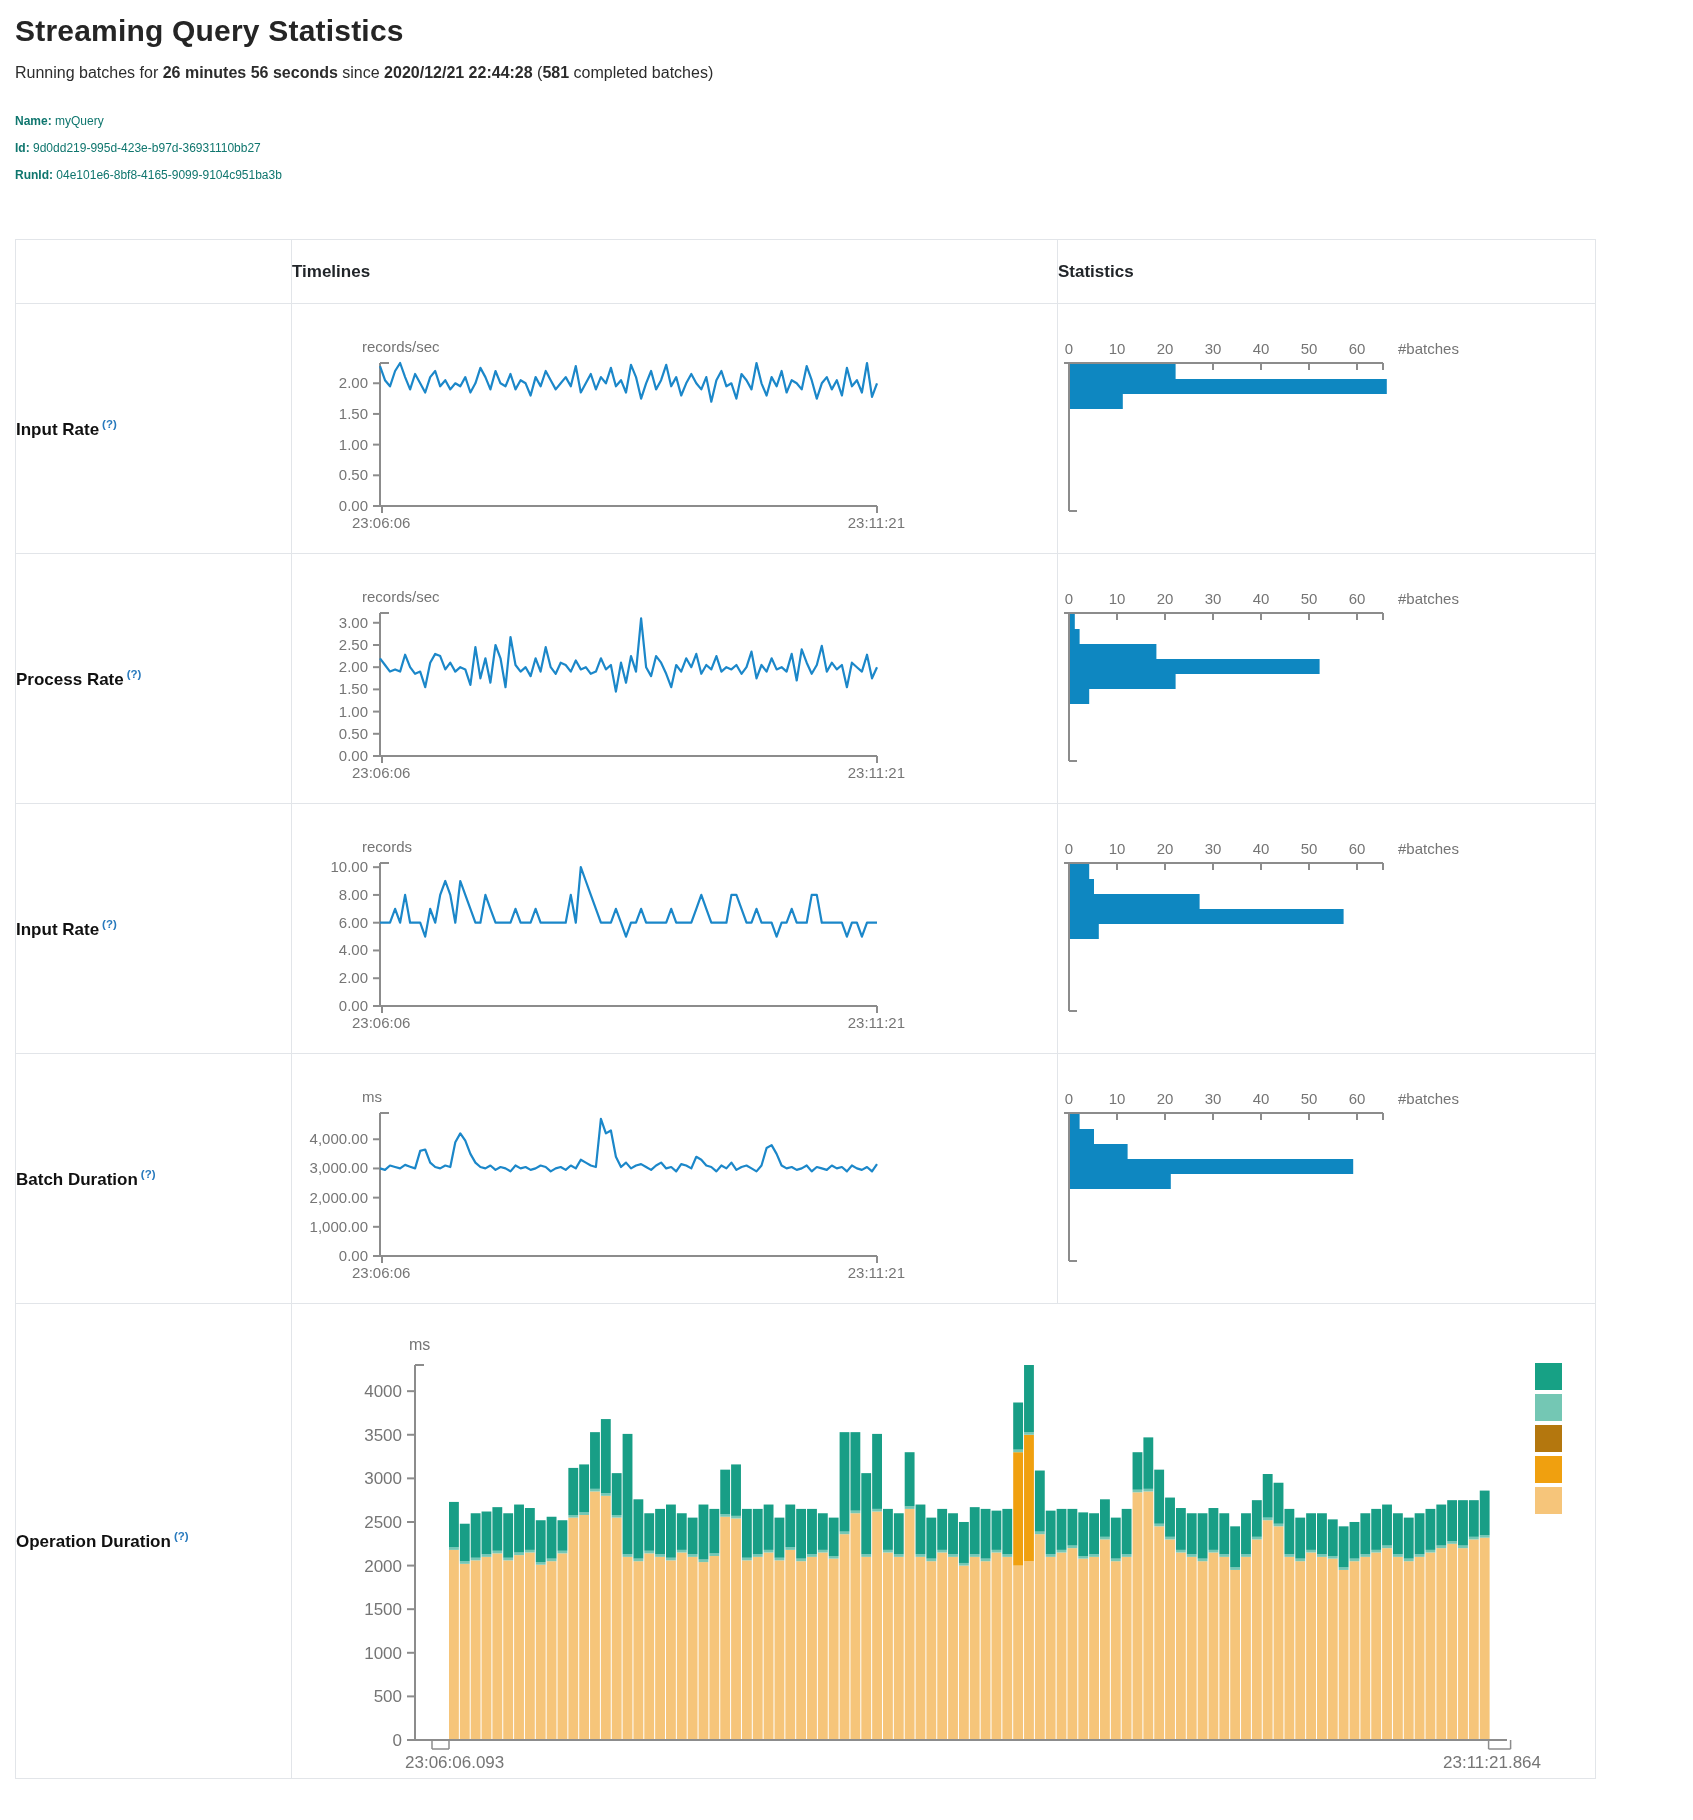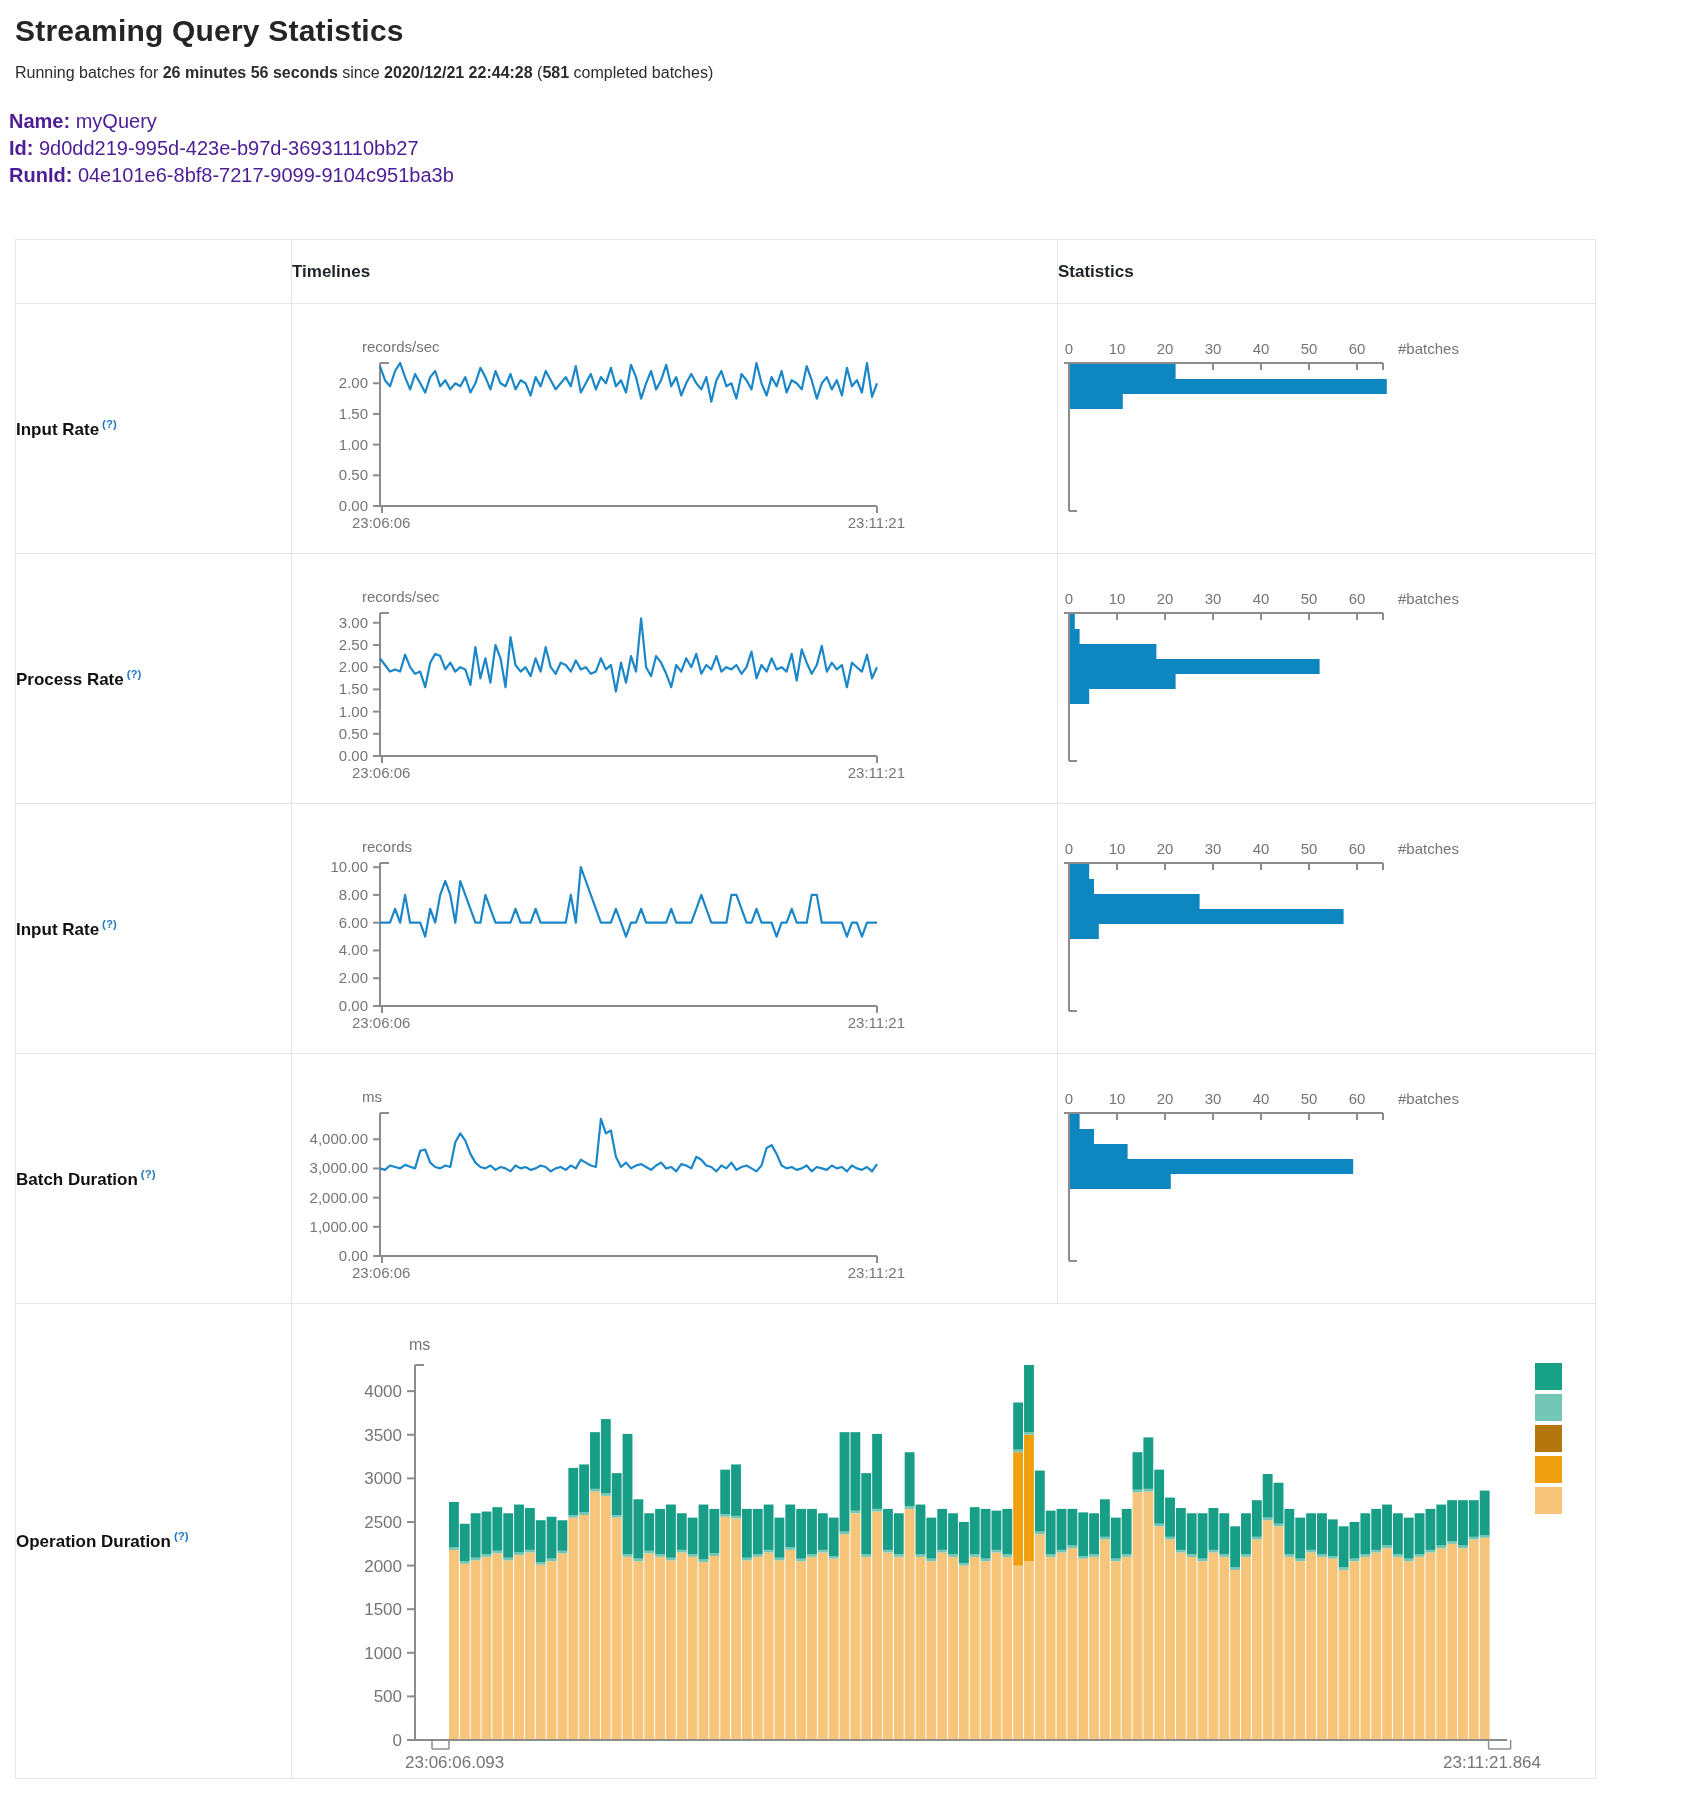--- a/index.html
+++ b/index.html
@@ -1,21 +1,21 @@
 <!DOCTYPE html>
 <html><head>
 <meta charset="utf-8">
 <style>
   html,body{margin:0;padding:0;background:#fff;width:1693px;height:1820px;
     font-family:"Liberation Sans",sans-serif;color:#212529;overflow:hidden;}
   .page{position:relative;width:1693px;height:1820px;}
   h1{margin:14px 0 4px 15px;font-size:30px;font-weight:700;color:#252525;letter-spacing:.2px;}
   .subtitle{margin:16px 0 0 15px;font-size:16px;color:#2c2c2c;}
   .subtitle b{font-weight:700;}
-  .meta{margin:26px 0 0 9px;font-size:20px;line-height:27px;color:#4c1d95;}
+  .meta{margin:26px 0 0 15px;font-size:12px;line-height:27px;color:#0f766e;}
   .meta b{font-weight:700;}
   table.stats{margin:50px 0 0 15px;border-collapse:collapse;table-layout:fixed;width:1577px;}
   table.stats th,table.stats td{border:1px solid #e2e5e9;padding:0;vertical-align:middle;}
   th.col-label{width:275px;}
   th.col-tl{width:765px;}
   th.col-hist{width:537px;}
   thead tr{height:64px;}
   thead th{text-align:left;font-size:17px;font-weight:700;color:#212529;padding-left:11px;}
   tr.metric-row{height:250px;}
   tr.op-row{height:475px;}
@@ -31,21 +31,21 @@
 <div class="page">
   <h1>Streaming Query Statistics</h1>
 
   <div class="subtitle">
     <span>Running batches for </span><b>26 minutes 56 seconds</b><span> since </span><b>2020/12/21 22:44:28</b><span> (</span><b>581</b><span> completed batches)</span>
   </div>
 
   <div class="meta">
     <div><b>Name:</b> <span>myQuery</span></div>
     <div><b>Id:</b> <span>9d0dd219-995d-423e-b97d-36931110bb27</span></div>
-    <div><b>RunId:</b> <span>04e101e6-8bf8-7217-9099-9104c951ba3b</span></div>
+    <div><b>RunId:</b> <span>04e101e6-8bf8-4165-9099-9104c951ba3b</span></div>
   </div>
 
   <table class="stats">
     <thead>
       <tr>
         <th class="col-label"></th>
         <th class="col-tl">Timelines</th>
         <th class="col-hist">Statistics</th>
       </tr>
     </thead>

